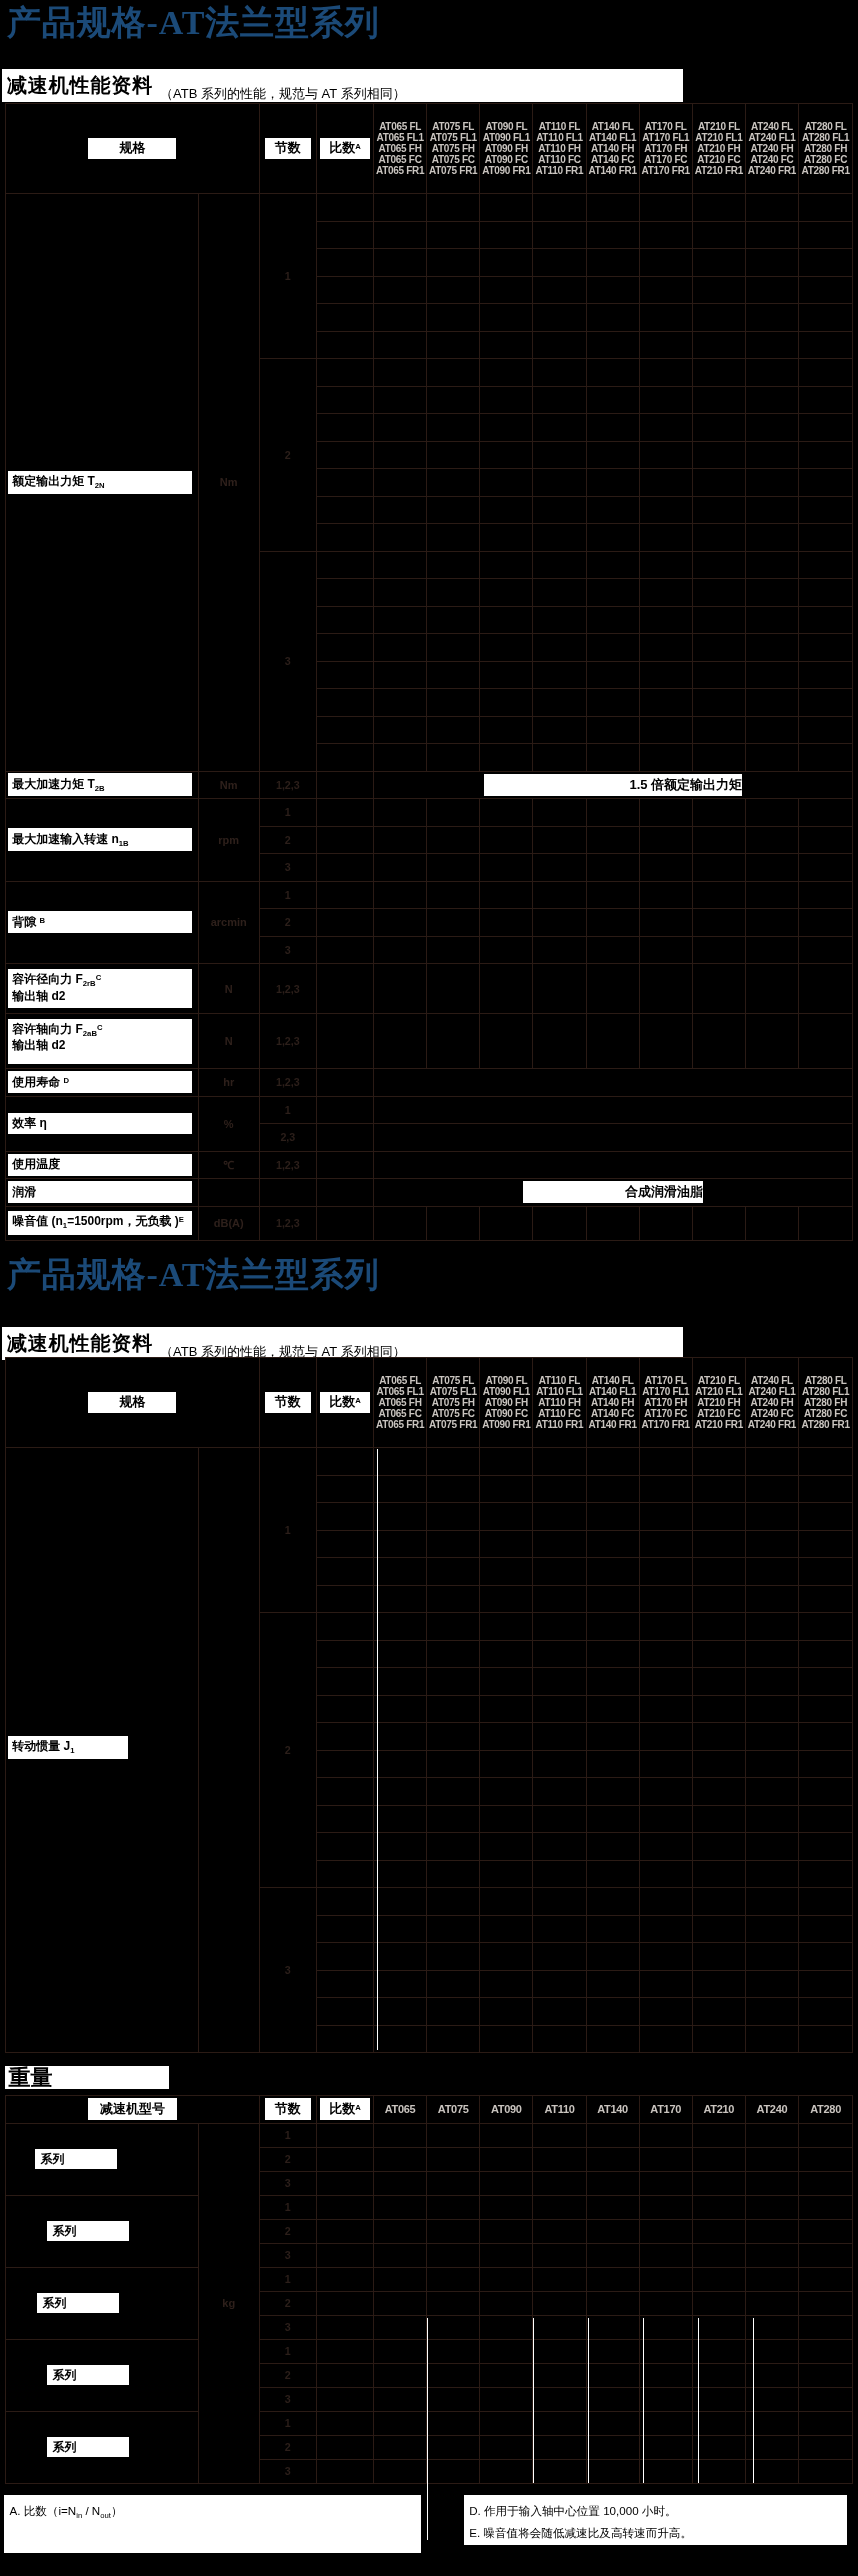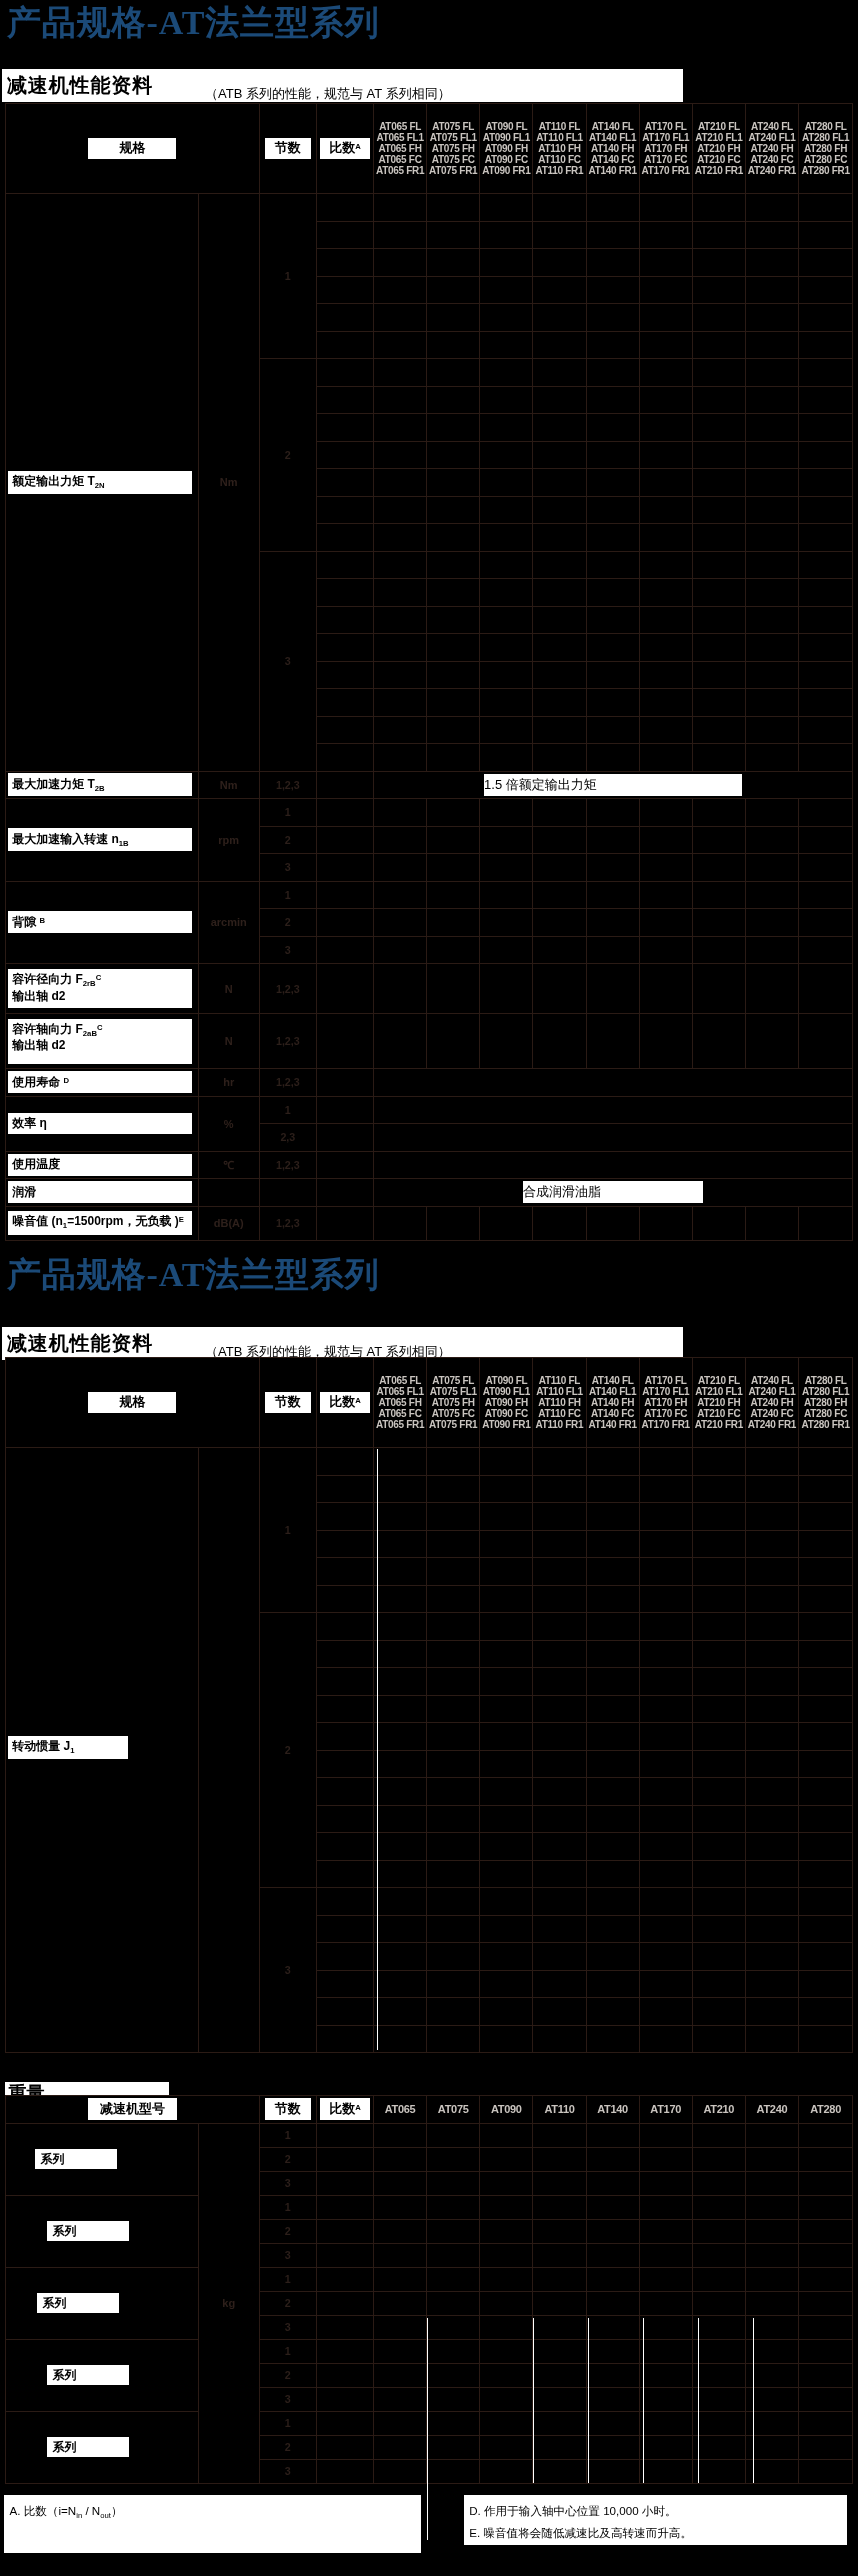--- a/index.html
+++ b/index.html
@@ -10,21 +10,21 @@
   .abs{position:absolute;}
   
   .doc-title{
     font-family:"Liberation Serif", serif;font-weight:bold;
     font-size:34px;letter-spacing:0.9px;color:#1b4a78;line-height:1.05;
     white-space:nowrap;
   }
   
   .strip{
     background:#fff;color:#000;display:flex;align-items:center;
-    padding:0 5.2px;box-sizing:border-box;gap:45px;
+    padding:0 5.2px;box-sizing:border-box;
   }
   .strip .strip-title{font-size:20px;font-weight:bold;letter-spacing:0.9px;}
   .strip .strip-note{font-size:13px;margin-left:6.9px;white-space:nowrap;margin-top:16px;}
   
   table.grid{border-collapse:collapse;table-layout:fixed;background:#000;}
   table.grid td{
     border:1.7px solid #2b1b15;padding:0;vertical-align:middle;
     text-align:center;overflow:hidden;
   }
   .model-h{
@@ -38,26 +38,26 @@
   .row-label{
     background:#fff;color:#000;font-size:12px;font-weight:600;
     text-align:left;line-height:1.25;padding:3.4px 4.3px;margin:0 1.7px;
     box-sizing:border-box;width:184px;
   }
   .faint{color:#2e201b;font-size:11px;font-weight:bold;}
   .stage-num{color:#2c1f1a;font-size:10.7px;font-weight:bold;}
   sub{font-size:7.7px;vertical-align:-2.6px;}
   sup{font-size:7.7px;vertical-align:3.4px;}
   .merged-white{
-    background:#fff;color:#000;font-size:13px;font-weight:400;
-    line-height:22px;margin:0 auto;text-align:left;
+    background:#fff;color:#000;font-size:13px;font-weight:700;
+    line-height:22px;margin:0 auto;text-align:right;
   }
   .weight-title{
-    background:#fff;color:#000;font-size:18px;font-weight:bold;
-    line-height:23px;padding-left:3.4px;box-sizing:border-box;margin-top:16px;
+    background:#fff;color:#000;font-size:22px;font-weight:bold;
+    line-height:23px;padding-left:3.4px;box-sizing:border-box;
   }
   .series-box{
     background:#fff;color:#000;font-size:12px;font-weight:600;
     line-height:20.6px;width:82px;text-align:left;padding-left:5.2px;
     box-sizing:border-box;
   }
   .footnote{
     background:#fff;color:#000;font-size:11.6px;line-height:1.9;
     padding:5.2px 6.9px 3.4px 5.2px;box-sizing:border-box;text-align:left;
   }

